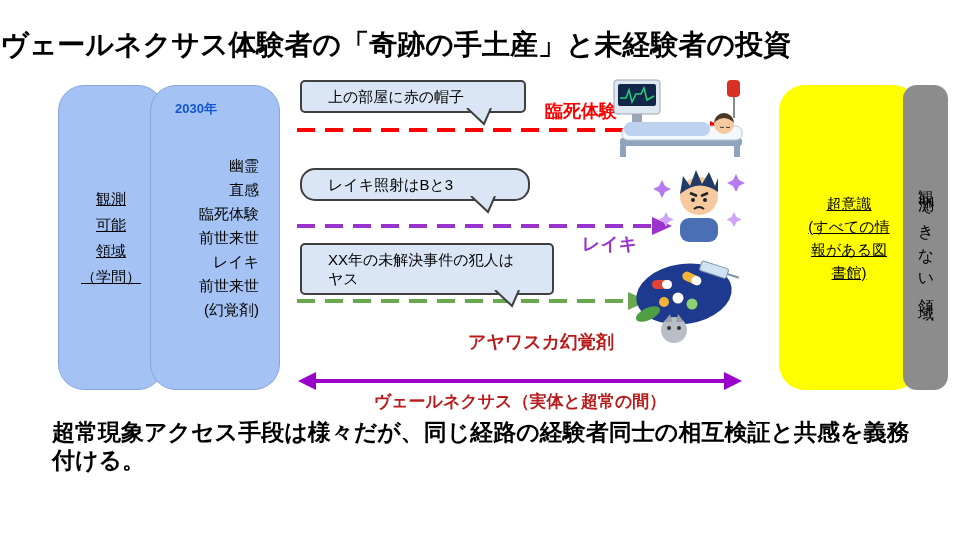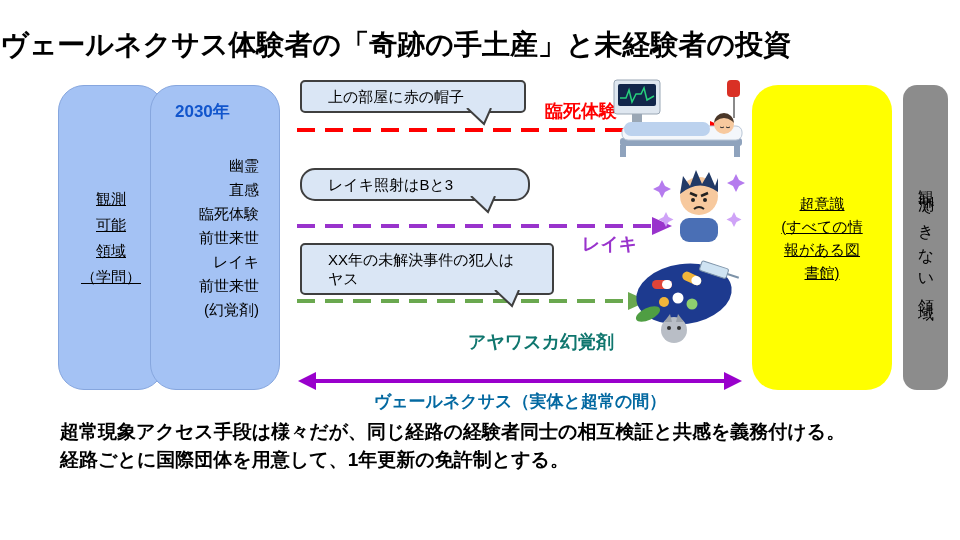--- a/index.html
+++ b/index.html
@@ -15,55 +15,55 @@
   .box-observable {
     left:58px; top:85px; width:106px; height:305px; background:#A4C2F4;
     border:1px solid #86A6DE; display:flex; align-items:center; justify-content:center;
     font-size:15px; text-align:center; line-height:26px;
   }
   .box-experience {
     left:150px; top:85px; width:130px; height:305px; background:#A4C2F4;
     border:1px solid #86A6DE;
   }
   .year-label {
-    position:absolute; left:24px; top:14px; font-size:17px; font-weight:bold; color:#1155CC;
+    position:absolute; left:24px; top:14px; font-size:13px; font-weight:bold; color:#1155CC;
   }
   .exp-list {
     position:absolute; top:60px; right:12px; margin:8px; padding:0; list-style:none;
     text-align:right; font-size:15px; line-height:24px;
   }
   .pre-line { white-space:pre-line;text-decoration:underline; }
   .bubble {
     position:absolute; background:#DAE6F5; border:2px solid #3F3F3F; border-radius:5px;
     font-size:15px; padding:5px 26px; box-sizing:border-box; line-height:19px;
   }
   .bubble .tail { position:absolute; bottom:-15px; right:30px; }
   .path-label { position:absolute; font-size:18px; font-weight:bold; white-space:nowrap; }
   .label-near-death { left:545px; top:99px; color:#FF0000; }
   .label-reiki      { left:582px; top:232px; color:#9933CC; }
-  .label-ayahuasca  { left:468px; top:330px; color:#0f766e; }
+  .label-ayahuasca  { left:468px; top:330px; color:#b91c1c; }
   .label-nexus {
     position:absolute; left:290px; top:390px; width:460px; text-align:center;
-    font-size:17px; font-weight:bold; color:#0369a1; white-space:nowrap;
+    font-size:17px; font-weight:bold; color:#b91c1c; white-space:nowrap;
   }
   .box-superconscious {
-    left:752px; top:85px; width:140px; height:305px; background:#FFFF00;
+    left:779px; top:85px; width:140px; height:305px; background:#FFFF00;
     display:flex; align-items:center; justify-content:flex-end; text-align:center;
     font-size:15px; line-height:23px; padding:0 29px;
   }
   .box-unobservable {
     left:903px; top:85px; width:45px; height:305px; background:#8C8C8C;
     border-radius:14px; display:flex; align-items:center; justify-content:center;
     writing-mode:vertical-rl; text-orientation:upright; font-size:16px;
     letter-spacing:6px; color:#000;
   }
   .arrows { position:absolute; left:0; top:0; width:960px; height:540px; pointer-events:none; }
   .footer {
-    position:absolute; left:60px; top:418px; width:880px;
-    font-size:19px; font-weight:bold; line-height:28px;
+    position:absolute; left:52px; top:418px; width:880px;
+    font-size:23px; font-weight:bold; line-height:28px;
   }
   .illo { position:absolute; }
   .illo-hospital { left:612px; top:78px;  width:135px; height:80px; }
   .illo-angry    { left:652px; top:160px; width:95px;  height:82px; }
   .illo-drugs    { left:620px; top:254px; width:128px; height:95px; }
 </style>
 </head>
 <body>
 
 <div class="stage">
@@ -195,16 +195,15 @@
       <ellipse cx="28" cy="60" rx="13" ry="6" fill="#4f9e43" transform="rotate(-25 28 60)"></ellipse>
       <circle cx="54" cy="76" r="13" fill="#b9bec6"></circle>
       <path d="M44,68 l6,-8 2,8 z M64,68 l-6,-8 -2,8 z" fill="#9aa0a8"></path>
       <circle cx="49" cy="74" r="2" fill="#333"></circle>
       <circle cx="59" cy="74" r="2" fill="#333"></circle>
     </svg>
   </div>
 
   <div class="footer">
     <div>超常現象アクセス手段は様々だが、同じ経路の経験者同士の相互検証と共感を義務付ける。</div>
-    <div>経路ごとに国際団体を用意して、1年更新の免許制とする。</div>
   </div>
 
 </div>
 
 </body></html>

